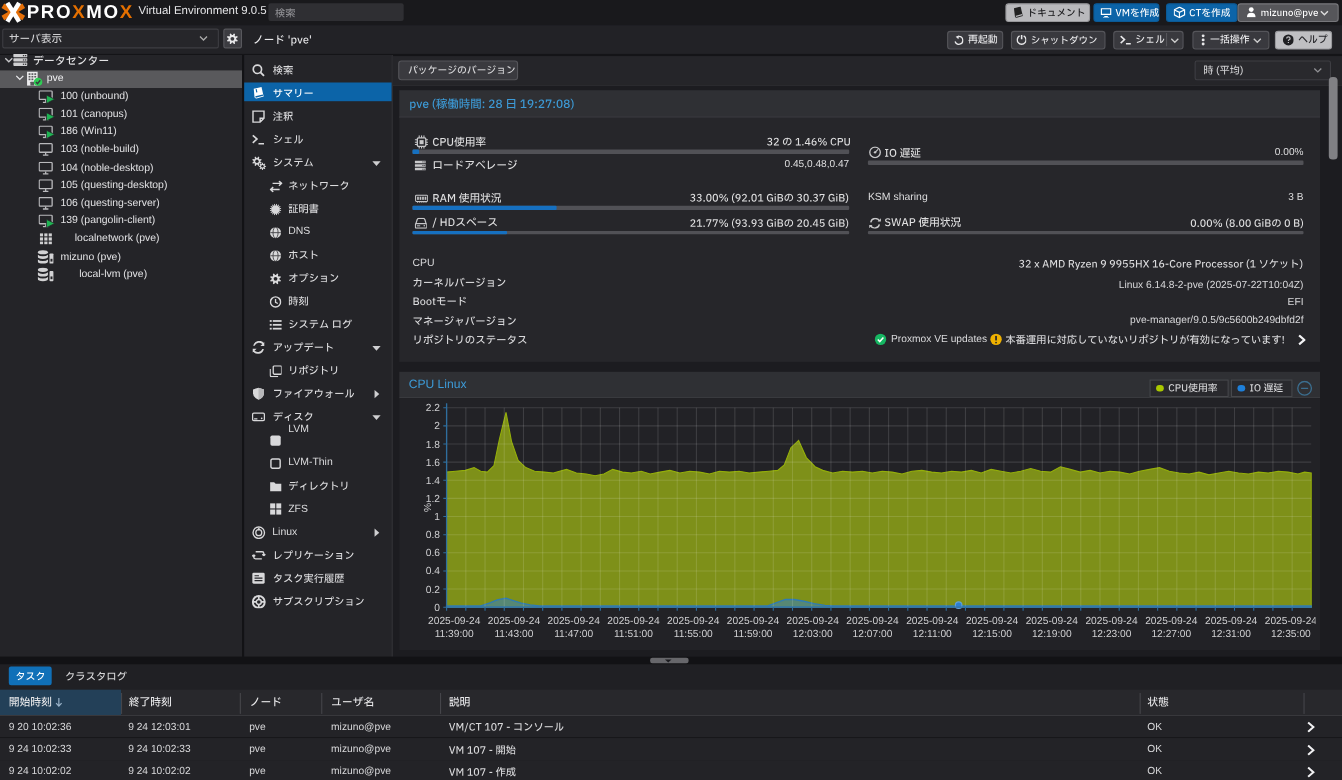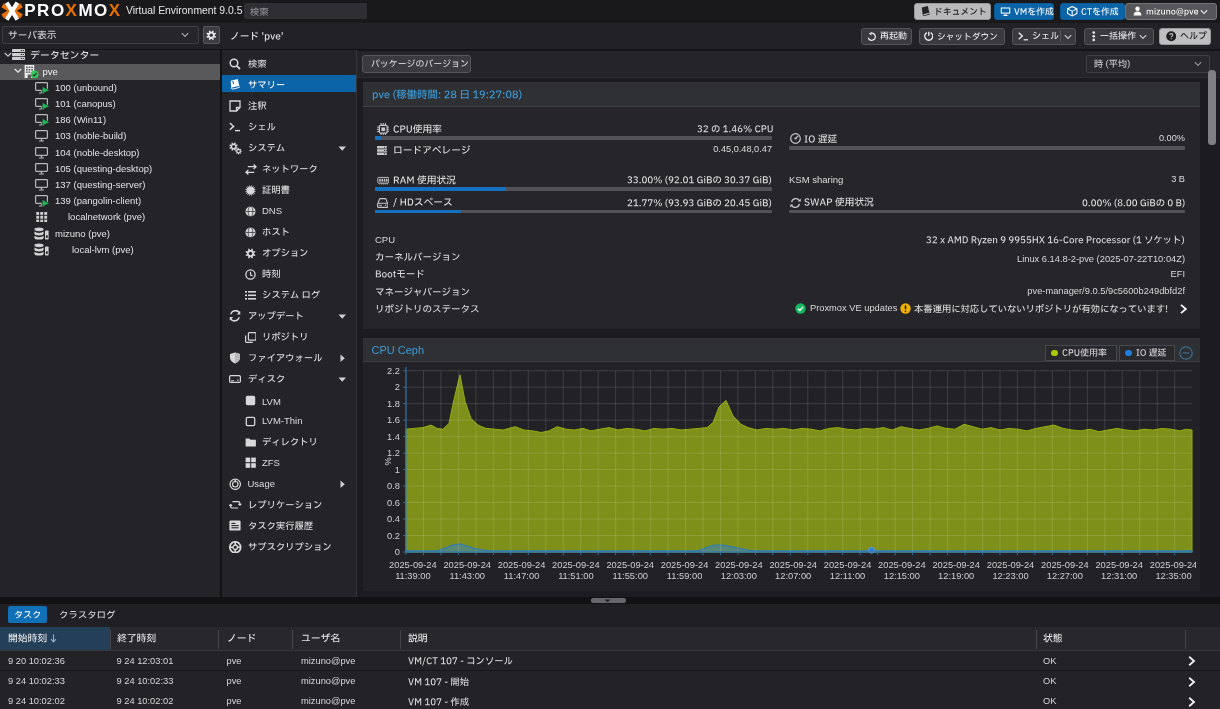--- a/index.html
+++ b/index.html
@@ -453,21 +453,21 @@
 <div style="position:absolute;left:55.0px;top:147.5px;font:400 9.5px 'Liberation Sans',sans-serif;color:#e2e2e4;white-space:pre;line-height:1">104 (noble-desktop)</div>
 <svg style="position:absolute;left:35.0px;top:162.8px" width="15.0" height="12.0" viewBox="0 0 15 12">
       <rect x="0.6" y="0.6" width="11.8" height="7.8" rx="0.8" fill="none" stroke="#b9b9bc" stroke-width="1.2"></rect>
       <path d="M4 11 L9 11 M6.5 8.8 L6.5 11" stroke="#b9b9bc" stroke-width="1.2"></path>
     </svg>
 <div style="position:absolute;left:55.0px;top:163.7px;font:400 9.5px 'Liberation Sans',sans-serif;color:#e2e2e4;white-space:pre;line-height:1">105 (questing-desktop)</div>
 <svg style="position:absolute;left:35.0px;top:179.0px" width="15.0" height="12.0" viewBox="0 0 15 12">
       <rect x="0.6" y="0.6" width="11.8" height="7.8" rx="0.8" fill="none" stroke="#b9b9bc" stroke-width="1.2"></rect>
       <path d="M4 11 L9 11 M6.5 8.8 L6.5 11" stroke="#b9b9bc" stroke-width="1.2"></path>
     </svg>
-<div style="position:absolute;left:55.0px;top:179.9px;font:400 9.5px 'Liberation Sans',sans-serif;color:#e2e2e4;white-space:pre;line-height:1">137 (questing-server)</div>
+<div style="position:absolute;left:55.0px;top:179.9px;font:400 9.5px 'Liberation Sans',sans-serif;color:#e2e2e4;white-space:pre;line-height:1">106 (questing-server)</div>
 <svg style="position:absolute;left:35.0px;top:195.2px" width="15.0" height="12.0" viewBox="0 0 15 12">
       <rect x="0.6" y="0.6" width="11.8" height="7.8" rx="0.8" fill="none" stroke="#b9b9bc" stroke-width="1.2"></rect>
       <path d="M4 11 L9 11 M6.5 8.8 L6.5 11" stroke="#b9b9bc" stroke-width="1.2"></path>
       <path d="M7.2 4.4 L14.7 8.2 L7.2 12 Z" fill="#1fb453" stroke="#242428" stroke-width="0.7"></path>
     </svg>
 <div style="position:absolute;left:55.0px;top:196.1px;font:400 9.5px 'Liberation Sans',sans-serif;color:#e2e2e4;white-space:pre;line-height:1">139 (pangolin-client)</div>
 <svg style="position:absolute;left:36.0px;top:211.7px" width="11.5" height="10.5" viewBox="0 0 11.5 11">
       <g fill="#cfcfd1">
         <rect x="0" y="0" width="3" height="3"></rect>
         <rect x="4.2" y="0" width="3" height="3"></rect>
@@ -716,21 +716,21 @@
         <use href="#g30b9" x="2000"></use>
         <use href="#g30af" x="3000"></use>
       </g>
     </svg>
 <svg style="position:absolute;left:338.0px;top:376.5px" width="8.5" height="5.5" viewBox="0 0 8.5 5.5">
       <path d="M0.5 0.5 L4.25 4.8 L8 0.5 Z" fill="#cfcfd1"></path>
     </svg>
 <svg style="position:absolute;left:244.5px;top:394.5px" width="11.0" height="11.0" viewBox="0 0 11 11">
       <rect x="0.8" y="0.8" width="9.4" height="9.4" rx="1.6" fill="#d8d8da"></rect>
     </svg>
-<div style="position:absolute;left:262.0px;top:397px;font:400 9.5px 'Liberation Sans',sans-serif;color:#dcdcde;white-space:pre;line-height:1">LVM</div>
+<div style="position:absolute;left:262.0px;top:386px;font:400 9.5px 'Liberation Sans',sans-serif;color:#dcdcde;white-space:pre;line-height:1">LVM</div>
 <svg style="position:absolute;left:244.5px;top:415.5px" width="11.0" height="11.0" viewBox="0 0 11 11">
       <rect x="1.3" y="1.3" width="8.4" height="8.4" rx="1.4" fill="none" stroke="#d8d8da" stroke-width="1.3"></rect>
     </svg>
 <div style="position:absolute;left:262.0px;top:416.4px;font:400 9.5px 'Liberation Sans',sans-serif;color:#dcdcde;white-space:pre;line-height:1">LVM-Thin</div>
 <svg style="position:absolute;left:244.5px;top:436.5px" width="11.5" height="11.0" viewBox="0 0 11.5 11">
       <path d="M0.6 1.4 L4.2 1.4 L5.6 2.8 L10.9 2.8 L10.9 9.6 L0.6 9.6 Z" fill="#d8d8da"></path>
     </svg>
 <svg style="position:absolute;left:262.0px;top:437.2px;overflow:visible" width="57" height="12">
       <g fill="#dcdcde" transform="translate(0,8.18) scale(0.009300,-0.009300)">
         <use href="#g30c7" x="0"></use>
@@ -748,21 +748,21 @@
         <rect x="0.6" y="6.2" width="4.6" height="4.6"></rect>
         <rect x="6.2" y="6.2" width="4.6" height="4.6"></rect>
       </g>
     </svg>
 <div style="position:absolute;left:262.0px;top:458.4px;font:400 9.5px 'Liberation Sans',sans-serif;color:#dcdcde;white-space:pre;line-height:1">ZFS</div>
 <svg style="position:absolute;left:229.0px;top:477.8px" width="12.5" height="12.5" viewBox="0 0 12 12">
       <circle cx="6" cy="6" r="5" fill="none" stroke="#d8d8da" stroke-width="1.2"></circle>
       <circle cx="6" cy="6" r="2.6" fill="none" stroke="#d8d8da" stroke-width="1.1"></circle>
       <circle cx="6" cy="3" r="1" fill="#d8d8da"></circle>
     </svg>
-<div style="position:absolute;left:247.5px;top:479.4px;font:400 9.5px 'Liberation Sans',sans-serif;color:#dcdcde;white-space:pre;line-height:1">Usage</div>
+<div style="position:absolute;left:247.5px;top:479.4px;font:400 9.5px 'Liberation Sans',sans-serif;color:#dcdcde;white-space:pre;line-height:1">Linux</div>
 <svg style="position:absolute;left:340.0px;top:480.0px" width="5.5" height="8.5" viewBox="0 0 5.5 8.5">
       <path d="M0.5 0.5 L4.8 4.25 L0.5 8 Z" fill="#cfcfd1"></path>
     </svg>
 <svg style="position:absolute;left:229.0px;top:499.2px" width="12.5" height="11.5" viewBox="0 0 12 11.5">
       <path d="M3.2 2.6 L9 2.6 A1.6 1.6 0 0 1 10.6 4.2 L10.6 6.2 M10.6 6.2 L12 4.9 M10.6 6.2 L9.2 4.9" stroke="#d8d8da" stroke-width="1.2" fill="none"></path>
       <path d="M8.8 9 L3 9 A1.6 1.6 0 0 1 1.4 7.4 L1.4 5.4 M1.4 5.4 L0 6.7 M1.4 5.4 L2.8 6.7" stroke="#d8d8da" stroke-width="1.2" fill="none"></path>
     </svg>
 <svg style="position:absolute;left:247.5px;top:500.2px;overflow:visible" width="76" height="12">
       <g fill="#dcdcde" transform="translate(0,8.18) scale(0.009300,-0.009300)">
         <use href="#g30ec" x="0"></use>
@@ -1243,21 +1243,21 @@
         <use href="#g307e" x="25000"></use>
         <use href="#g3059" x="26000"></use>
         <use href="#g21" x="27000"></use>
       </g>
     </svg>
     <svg style="position:absolute;left:1179.5px;top:303.8px" width="7.5" height="10.0" viewBox="0 0 7.5 10">
       <path d="M1 0.9 L5.8 5 L1 9.1" stroke="#f2f2f4" stroke-width="1.9" fill="none"></path>
     </svg>
     <div style="position:absolute;left:363.0px;top:338.0px;width:836.5px;height:23.0px;background:#2f3034;"></div>
     <div style="position:absolute;left:363.0px;top:360.8px;width:836.5px;height:1.0px;background:#3d3d42;"></div>
-    <div style="position:absolute;left:371.5px;top:344.8px;font:400 11.0px 'Liberation Sans',sans-serif;color:#3d9ad6;white-space:pre;line-height:1">CPU Ceph</div>
+    <div style="position:absolute;left:371.5px;top:344.8px;font:400 11.0px 'Liberation Sans',sans-serif;color:#3d9ad6;white-space:pre;line-height:1">CPU Linux</div>
     <div style="position:absolute;left:1044.5px;top:344.5px;width:72.5px;height:16.0px;background:#29292d;border:1px solid #47484c"></div>
     <div style="position:absolute;left:1051px;top:349.5px;width:6.5px;height:6.5px;border-radius:50%;background:#aac800"></div>
     <svg style="position:absolute;left:1062.0px;top:348.0px;overflow:visible" width="46" height="12">
       <g fill="#d5d5d7" transform="translate(0,7.83) scale(0.008900,-0.008900)">
         <use href="#g43" x="0"></use>
         <use href="#g50" x="663"></use>
         <use href="#g55" x="1318"></use>
         <use href="#g4f7f" x="2036"></use>
         <use href="#g7528" x="3036"></use>
         <use href="#g7387" x="4036"></use>

